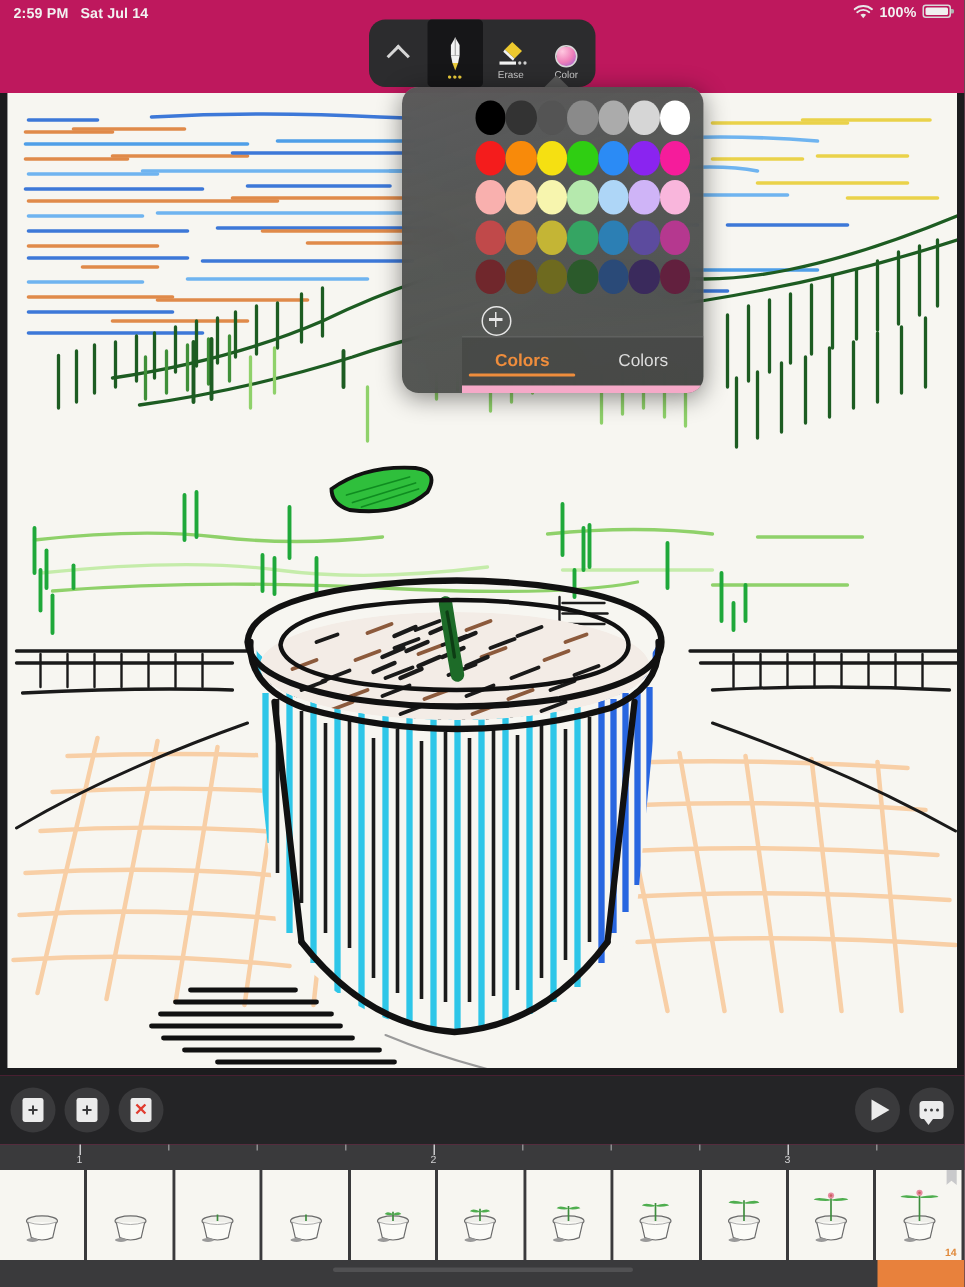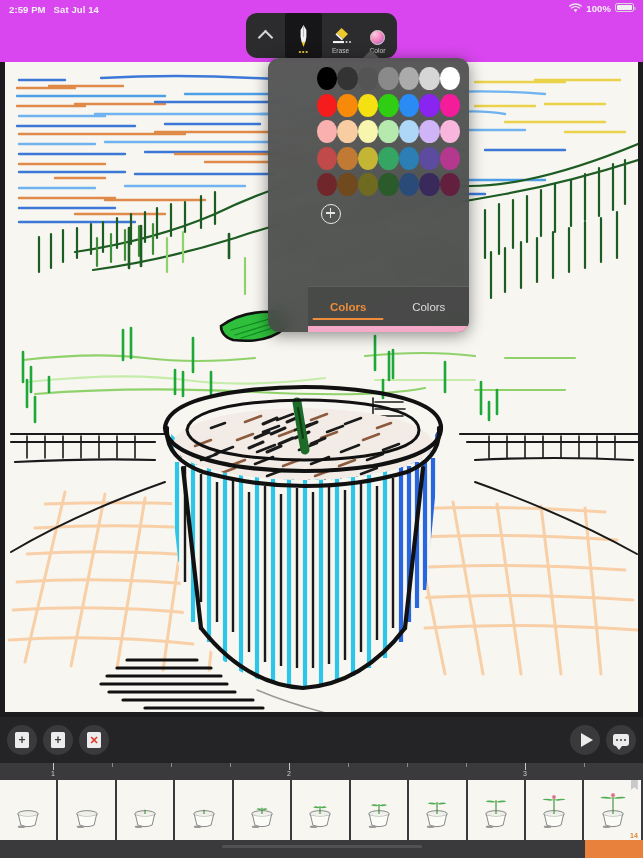--- a/index.html
+++ b/index.html
@@ -2,21 +2,21 @@
 <html><head>
 <meta charset="utf-8">
 <style>
   * { box-sizing: border-box; margin: 0; padding: 0; }
   html, body {
     width: 643px; height: 858px;
     background: #1c1c1e;
     font-family: "Liberation Sans", sans-serif;
     overflow: hidden;
   }
-  #app { position: relative; width: 643px; height: 858px; background: #d946ef; }
+  #app { position: relative; width: 643px; height: 858px; background: #be185d; }
 
   
   #status-bar {
     position: absolute; top: 0; left: 0; width: 643px; height: 18px;
     display: flex; align-items: center; justify-content: space-between;
     padding: 0 9px; color: #f2f2f2; font-size: 9.5px; font-weight: bold;
     letter-spacing: .1px; z-index: 60;
   }
   .sb-left { display: flex; gap: 8px; align-items: center; }
   .sb-right { display: flex; gap: 4px; align-items: flex-start; }
@@ -56,21 +56,21 @@
   .tb-glyph { height: 27px; display: flex; align-items: flex-end; justify-content: center; }
   .dots { letter-spacing: .6px; font-size: 8px; color: #e8c93a; line-height: 7px; }
   #tb-color .swatch {
     width: 15px; height: 15px; border-radius: 50%;
     background: radial-gradient(circle at 30% 25%, #ffc8e0 0%, #ef7fb9 55%, #8f5fd6 100%);
     border: 1.4px solid #d8d8d8; margin-bottom: 2px;
   }
 
   
   #color-popup {
-    position: absolute; left: 268px; top: 58px; width: 201px; height: 274px;
+    position: absolute; left: 268px; top: 58px; width: 201px; height: 204px;
     background: linear-gradient(160deg, rgba(86,86,86,.97) 0%, rgba(74,76,74,.93) 45%, rgba(68,70,68,.92) 100%);
     border-radius: 11px; z-index: 50; backdrop-filter: blur(8px);
     box-shadow: 0 3px 16px rgba(0,0,0,.45);
     display: flex; flex-direction: column; overflow: hidden; padding-left: 40px;
   }
   #popup-arrow {
     position: absolute; left: 362px; top: 50px; width: 0; height: 0;
     border-left: 9px solid transparent; border-right: 9px solid transparent;
     border-bottom: 9px solid #585858; z-index: 49;
   }

